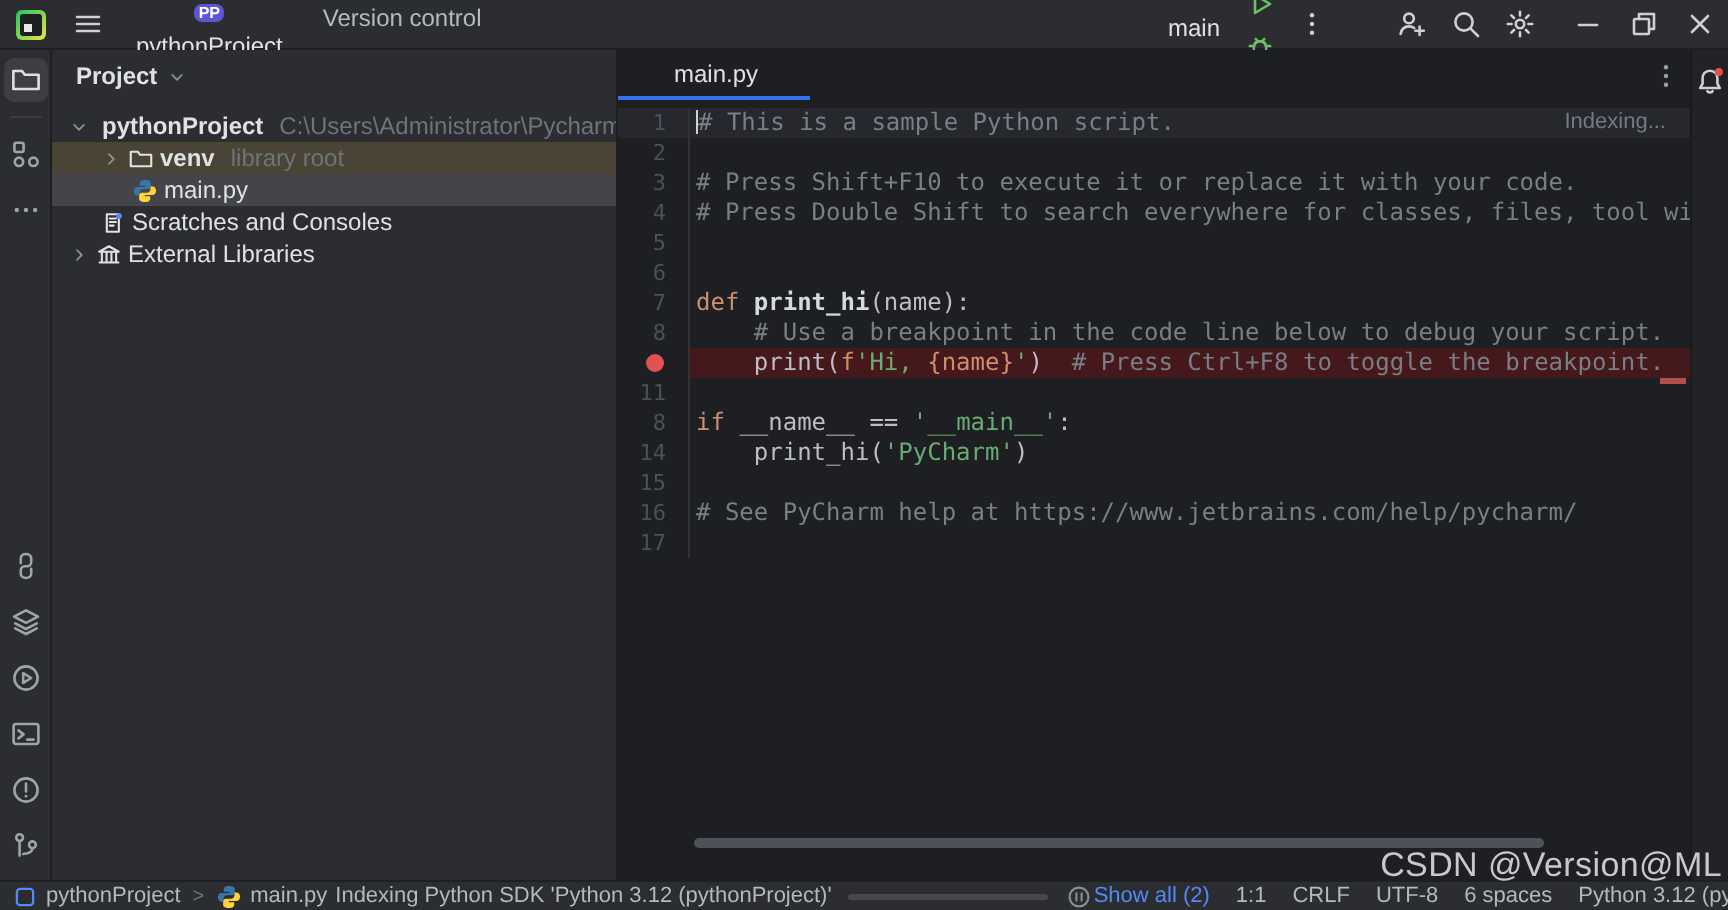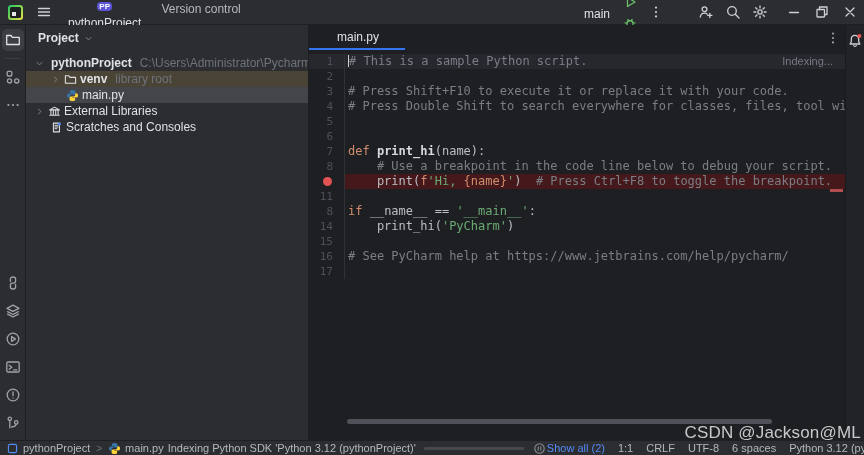--- a/index.html
+++ b/index.html
@@ -315,42 +315,42 @@
           </div>
           <div class="tree-row selected" style="padding-left: 40px;">
             <span class="ic small">
               <svg viewBox="0 0 16 16">
                 <path fill="#3776ab" d="M7.9 1.2c-2.3 0-3.1.9-3.1 2v1.6h3.3v.7H3.3c-1.2 0-2.1 1-2.1 2.6 0 1.7.9 2.7 2.1 2.7h1.3V9.2c0-1.3 1-2.3 2.3-2.3h3c1 0 1.7-.8 1.7-1.8V3.2c0-1.1-.9-2-3.7-2z"></path>
                 <path fill="#ffd43b" d="M8.1 14.8c2.3 0 3.1-.9 3.1-2v-1.6H7.9v-.7h4.8c1.2 0 2.1-1 2.1-2.6 0-1.7-.9-2.7-2.1-2.7h-1.3v1.6c0 1.3-1 2.3-2.3 2.3h-3c-1 0-1.7.8-1.7 1.8v1.9c0 1.1.9 2 3.7 2z"></path>
               </svg>
             </span>
             <span class="tree-name">main.py</span>
           </div>
-          <div class="tree-row" style="padding-left: 8px;">
-            <span class="ic tiny chev">
-              <svg viewBox="0 0 16 16">
-                <path d="M6.5 4.5L10 8l-3.5 3.5" stroke="currentColor" fill="none" stroke-width="1.3" stroke-linecap="round" stroke-linejoin="round"></path>
-              </svg>
-            </span>
-            <span class="ic small">
-              <svg viewBox="0 0 16 16" stroke="currentColor" fill="none" stroke-width="1.3" stroke-linecap="round" stroke-linejoin="round">
-                <path d="M2 6h12L8 2.6zM3.6 6v6M6.5 6v6M9.5 6v6M12.4 6v6M2.2 12.6h11.6"></path>
-              </svg>
-            </span>
-            <span class="tree-name">External Libraries</span>
-          </div>
           <div class="tree-row" style="padding-left: 24px;">
             <span class="ic small">
               <svg viewBox="0 0 16 16" stroke="currentColor" fill="none" stroke-width="1.3" stroke-linecap="round" stroke-linejoin="round">
                 <path d="M4.2 2.6h7.4v10.8H4.2z"></path>
                 <path d="M6 5.2h3.8M6 7.4h3.8M6 9.6h2.4"></path>
                 <circle cx="11.7" cy="3.7" r="1.8" fill="#548af7" stroke="none"></circle>
               </svg>
             </span>
             <span class="tree-name">Scratches and Consoles</span>
+          </div>
+          <div class="tree-row" style="padding-left: 8px;">
+            <span class="ic tiny chev">
+              <svg viewBox="0 0 16 16">
+                <path d="M6.5 4.5L10 8l-3.5 3.5" stroke="currentColor" fill="none" stroke-width="1.3" stroke-linecap="round" stroke-linejoin="round"></path>
+              </svg>
+            </span>
+            <span class="ic small">
+              <svg viewBox="0 0 16 16" stroke="currentColor" fill="none" stroke-width="1.3" stroke-linecap="round" stroke-linejoin="round">
+                <path d="M2 6h12L8 2.6zM3.6 6v6M6.5 6v6M9.5 6v6M12.4 6v6M2.2 12.6h11.6"></path>
+              </svg>
+            </span>
+            <span class="tree-name">External Libraries</span>
           </div>
         </div>
     </aside>
 
     <section id="editor-col">
       <div id="tabbar">
         <div class="tab">
           <span class="ic small"></span>
           <span>main.py</span>
           <span class="tab-close ic tiny"></span>
@@ -485,15 +485,15 @@
           <span class="sb-item">1:1</span>
           <span class="sb-item">CRLF</span>
           <span class="sb-item">UTF-8</span>
           <span class="sb-item">6 spaces</span>
           <span class="sb-item">Python 3.12 (pythonProject)</span>
         </span>
 
     </div>
   </footer>
 
-  <div id="watermark">CSDN @Jackson@ML</div>
+  <div id="watermark">CSDN @Version@ML</div>
 
 </div>
 
 </body></html>

